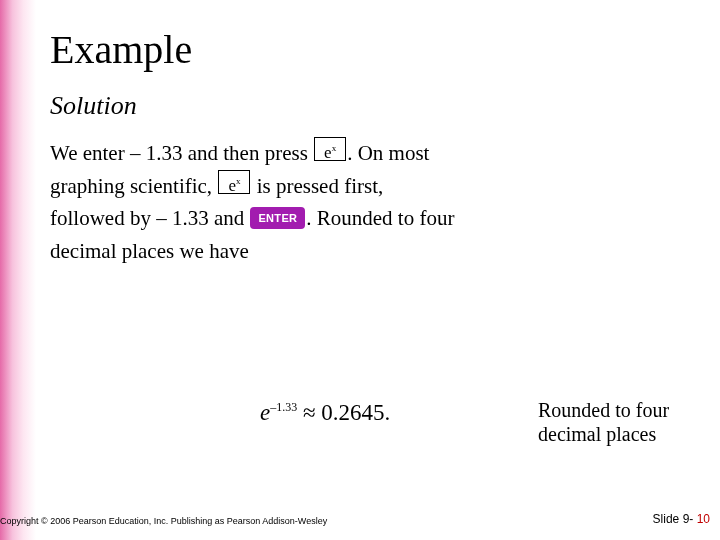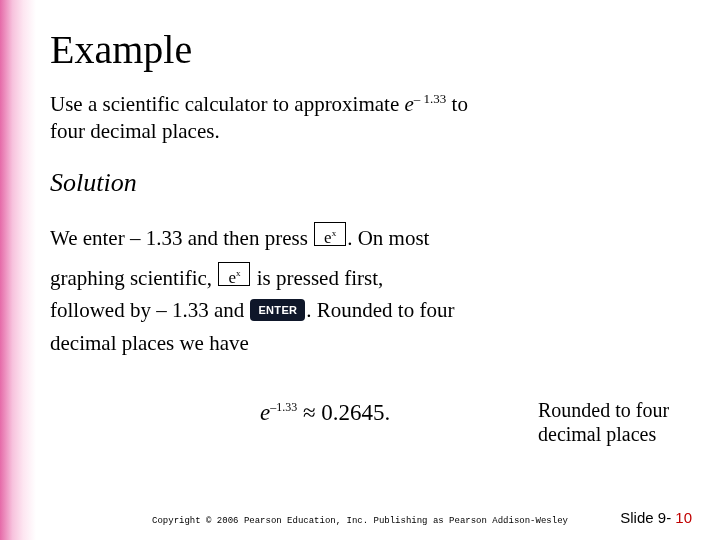--- a/index.html
+++ b/index.html
@@ -49,26 +49,26 @@
   .supneg { font-size: 13px; vertical-align: super; }
   .key-box {
     display: inline-block;
     border: 1.5px solid #000;
     padding: 0 9px;
     height: 22px;
     line-height: 20px;
     vertical-align: 2px;
     font-family: "Times New Roman", serif;
     font-size: 17px;
-    margin: 8px 1px;
+    margin: 0 1px;
   }
   .key-box sup { font-size: 9px; vertical-align: super; }
   .enter-key {
     display: inline-block;
-    background: #0f172a;
+    background: #a21caf;
     color: #fff;
     font-family: Arial, sans-serif;
     font-weight: bold;
     font-size: 11px;
     padding: 3px 8px 2px 8px;
     border-radius: 4px;
     vertical-align: 3px;
     margin: 0 1px;
     letter-spacing: 0.3px;
   }
@@ -100,48 +100,43 @@
     position: absolute;
     bottom: 14px;
     left: 0;
     right: 0;
   }
   .copyright {
     position: absolute;
     left: 0;
     right: 0;
     bottom: 0;
-    text-align: center;
-    font-family: Liberation Mono, monospace;
+    font-family: Liberation Sans, sans-serif;
     font-size: 9px;
     color: #000;
   }
   .slide-no {
     position: absolute;
-    right: 28px;
+    right: 10px;
     bottom: 0;
     font-family: Arial, sans-serif;
-    font-size: 15px;
+    font-size: 12px;
     margin-left: 28px;
   }
   .slide-no .red { color: #c00000; }
 </style>
 </head>
 <body>
 
 <div class="sidebar"></div>
 
 <div class="content">
 
   <h1 class="heading">Example</h1>
 
-  <div class="problem">
-    <span>Use a scientific calculator to approximate </span><span class="ital">e</span><span class="supneg">– 1.33</span><span> to</span><br>
-    <span>four decimal places.</span>
-  </div>
 
   <div class="solution-h">Solution</div>
 
   <div class="body">
     <span>We enter – 1.33 and then press </span>
     <span class="key-box"><span>e</span><sup>x</sup></span><span>.  On most</span><br>
 
     <span>graphing scientific, </span>
     <span class="key-box"><span>e</span><sup>x</sup></span>
     <span> is pressed first,</span><br>

